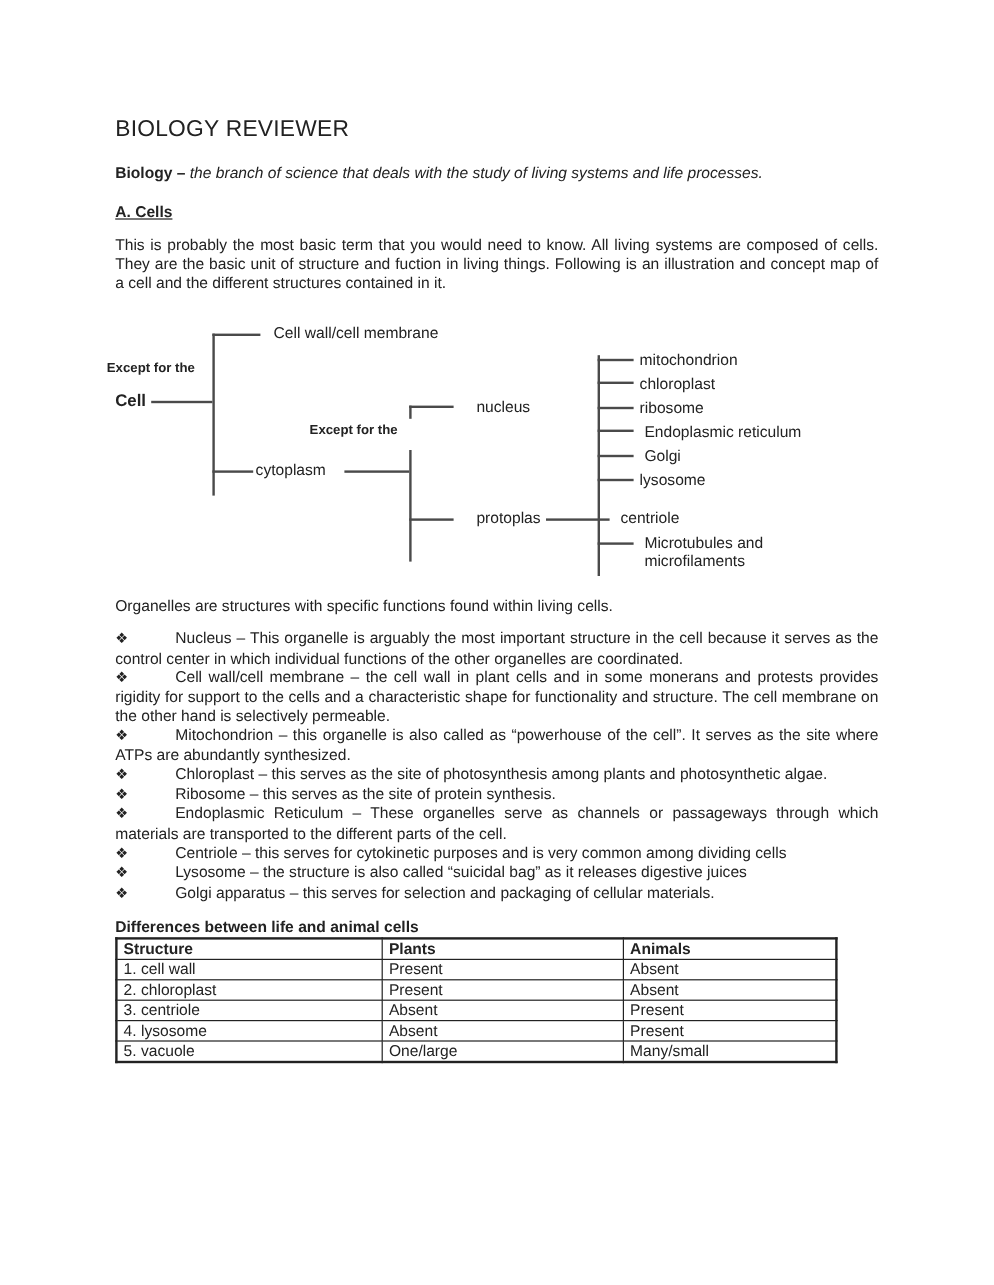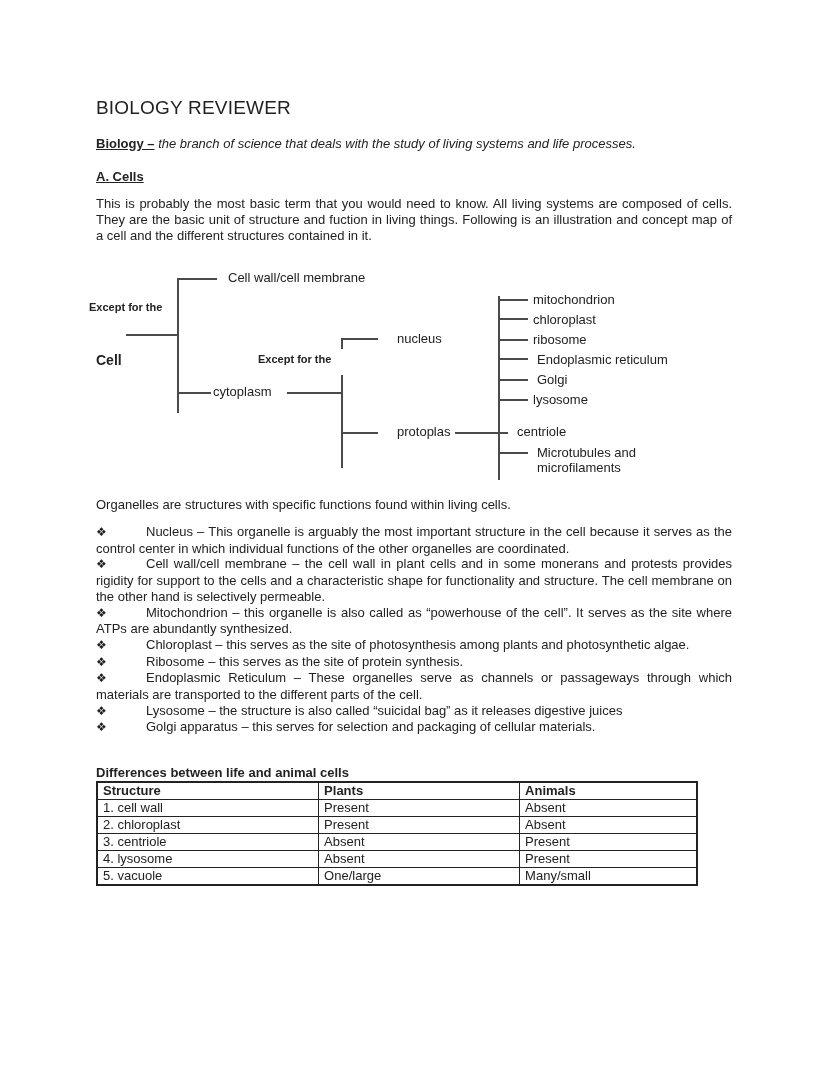--- a/index.html
+++ b/index.html
@@ -9,33 +9,33 @@
     color:#222222;
     position:relative;
     overflow:hidden;
   }
   .page{position:absolute;left:0;top:0;width:828px;height:1071px;background:#ffffff;}
 
   .abs{position:absolute;}
 
   .doc-title{left:96px;top:97px;font-size:19px;font-weight:normal;letter-spacing:0.2px;}
   .def-line{left:96px;top:136px;font-size:13px;}
-  .def-term{font-weight:bold;text-decoration:underline;}
+  .def-term{font-weight:bold;}
   .def-text{font-style:italic;}
   .section-heading{left:96px;top:169px;font-size:13px;font-weight:bold;text-decoration:underline;}
   .intro-para{left:96px;top:196px;width:636px;font-size:13px;line-height:16px;text-align:justify;}
 
   
   .diagram{left:0;top:265px;width:828px;height:222px;}
   .dg{position:absolute;white-space:nowrap;}
   .dg-line{position:absolute;background:#4a4a4a;}
   .lbl-sm{font-size:13px;}
   .lbl-sm-b{font-size:11px;font-weight:bold;}
   .lbl-md{font-size:13px;}
-  .lbl-root{font-size:14px;font-weight:bold;margin-top:27px;}
+  .lbl-root{font-size:14px;font-weight:bold;}
 
   .organelles-line{left:96px;top:497px;font-size:13px;}
 
   .bullets{left:96px;top:524px;width:636px;font-size:13px;line-height:15.7px;}
   .bullets p{margin:0;text-align:justify;}
   .b-glyph{display:inline-block;width:50px;font-size:12px;}
 
   .diff-heading{left:96px;top:765px;font-size:13px;font-weight:bold;}
 
   .diff-table{left:96px;top:781px;width:602px;border-collapse:collapse;
@@ -116,20 +116,21 @@
 
   <div class="abs organelles-line">Organelles are structures with specific functions found within living cells.</div>
 
   <div class="abs bullets">
     <p><span class="b-glyph">❖</span><span>Nucleus – This organelle is arguably the most important structure in the cell because it serves as the control center in which individual functions of the other organelles are coordinated.</span></p>
     <p><span class="b-glyph">❖</span><span>Cell wall/cell membrane – the cell wall in plant cells and in some monerans and protests provides rigidity for support to the cells and a characteristic shape for functionality and structure. The cell membrane on the other hand is selectively permeable.</span></p>
     <p><span class="b-glyph">❖</span><span>Mitochondrion – this organelle is also called as “powerhouse of the cell”. It serves as the site where ATPs are abundantly synthesized.</span></p>
     <p><span class="b-glyph">❖</span><span>Chloroplast – this serves as the site of photosynthesis among plants and photosynthetic algae.</span></p>
     <p><span class="b-glyph">❖</span><span>Ribosome – this serves as the site of protein synthesis.</span></p>
     <p><span class="b-glyph">❖</span><span>Endoplasmic Reticulum – These organelles serve as channels or passageways through which materials are transported to the different parts of the cell.</span></p>
+    <p><span class="b-glyph">❖</span><span>Centriole – this serves for cytokinetic purposes and is very common among dividing cells</span></p>
     <p><span class="b-glyph">❖</span><span>Lysosome – the structure is also called “suicidal bag” as it releases digestive juices</span></p>
     <p><span class="b-glyph">❖</span><span>Golgi apparatus – this serves for selection and packaging of cellular materials.</span></p>
   </div>
 
   <div class="abs diff-heading">Differences between life and animal cells</div>
 
   <table class="abs diff-table">
     <thead>
       <tr>
         <th class="col-structure">Structure</th>

